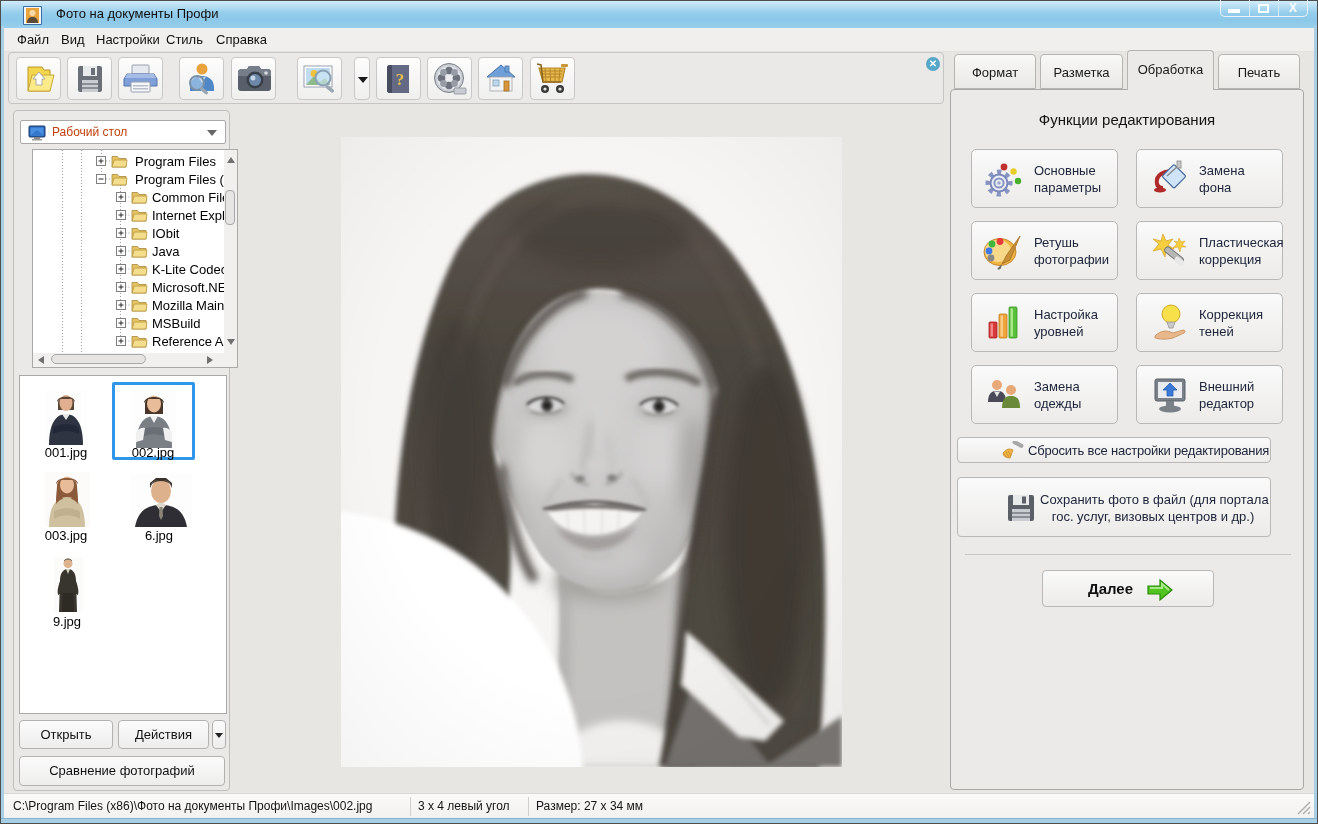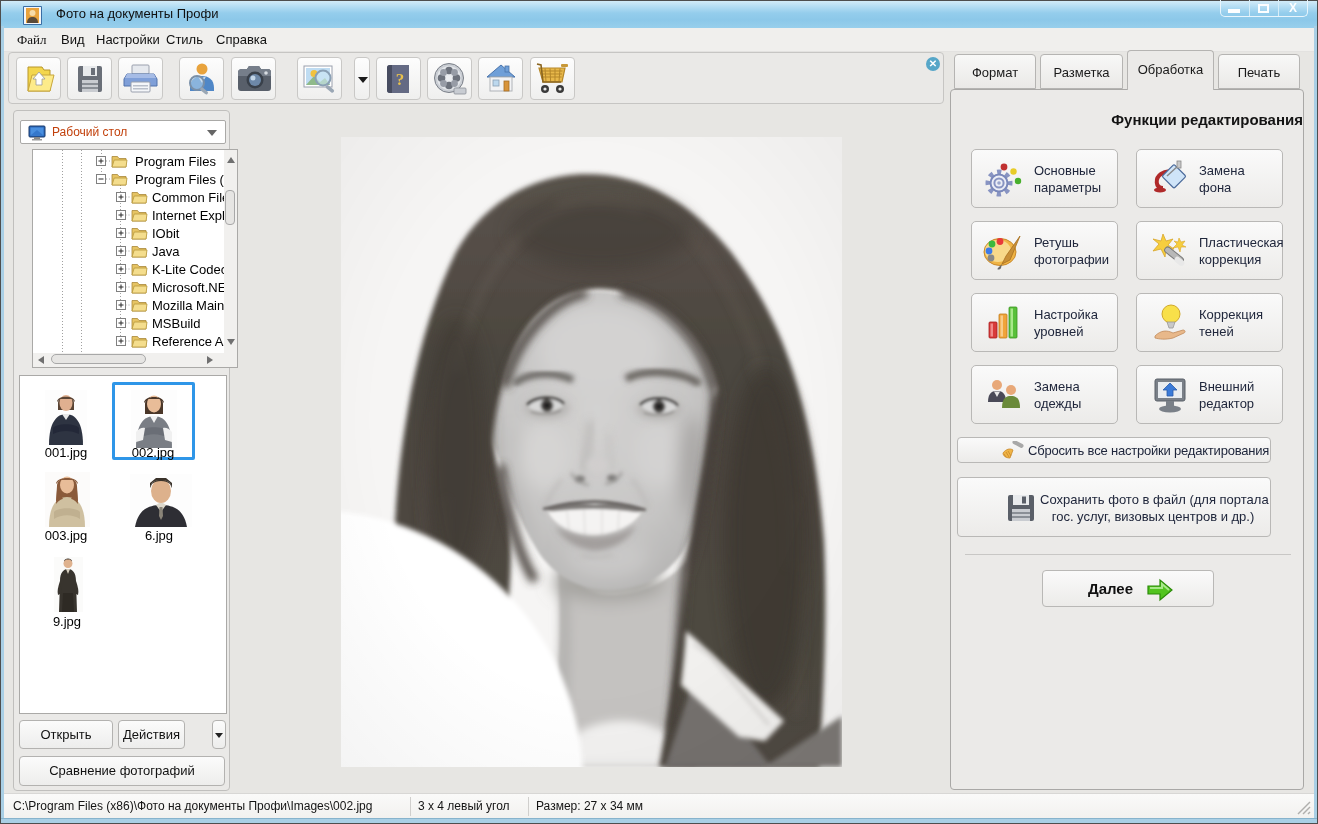--- a/index.html
+++ b/index.html
@@ -67,21 +67,21 @@
       <div style="position:absolute;left:7px;top:9px;width:12px;height:4px;background:#fdfeff;"></div>
     </div>
   <div class="c" id="capmax">
       <div style="position:absolute;left:8px;top:4px;width:11px;height:9px;border:2.5px solid #fdfeff;"></div>
     </div>
   <div class="c" id="capclose">
       <div style="position:absolute;left:0;top:1px;width:100%;text-align:center;font-size:12px;font-weight:bold;color:#fdfeff;">X</div>
     </div>
 </div>
 <div id="menubar">
-  <span style="position:absolute;left:13px;font-family:Liberation Serif, serif;">Файл</span>
+  <span style="position:absolute;left:13px;">Файл</span>
   <span style="position:absolute;left:57px;">Вид</span>
   <span style="position:absolute;left:92px;">Настройки</span>
   <span style="position:absolute;left:162px;">Стиль</span>
   <span style="position:absolute;left:212px;">Справка</span>
 </div>
 <div id="toolbar">
   <div class="tbtn" style="left:7px;">
       <svg width="34" height="34" viewBox="0 0 34 34">
     <path d="M6 5 L20 5 L22 8 L28 8 L28 29 L6 29 Z" fill="#f3d64d" stroke="#b8962a" stroke-width="1"></path>
     <path d="M6 29 L10 13 L32 13 L28 29 Z" fill="#fdeB8a" stroke="#c8a63a" stroke-width="1"></path>
@@ -331,21 +331,21 @@
       <path d="M10 4.5 C10 0.5 18 0.5 18 4.5 L16 2.5 L12 2.5 Z" fill="#3a322a"></path>
       <path d="M5 55 L6 24 C6 15 10 12 14 12 C18 12 22 15 22 24 L23 55 Z" fill="#38342e"></path>
       <path d="M12 12 L14 17 L16 12 Z" fill="#d8d0c0"></path>
       <path d="M6 24 C4 30 3 34 4 38 L8 36 Z" fill="#38342e"></path>
       <path d="M22 24 C24 30 25 34 24 38 L20 36 Z" fill="#38342e"></path>
       <path d="M8 55 L9 36 L19 36 L20 55 Z" fill="#2e2a24"></path>
     </svg>
     <div style="position:absolute;left:15px;top:238px;width:64px;text-align:center;font-size:13px;color:#000;">9.jpg</div>
   </div>
   <div class="lbtn" style="left:5px; top:609px; width:94px; height:29px; line-height:27px;">Открыть</div>
-  <div class="lbtn" style="left:104px; top:609px; width:67px; height:29px; line-height:27px;">Действия</div>
+  <div class="lbtn" style="left:104px; top:609px; width:91px; height:29px; line-height:27px;">Действия</div>
   <div class="lbtn" style="left:198px; top:609px; width:14px; height:29px;"><span style="display:inline-block;margin-top:12px;width:0;height:0;border-left:4px solid transparent;border-right:4px solid transparent;border-top:5px solid #222;"></span></div>
   <div class="lbtn" style="left:5px; top:645px; width:206px; height:30px; line-height:28px;">Сравнение фотографий</div>
 </div>
 <div id="photo"><svg width="501" height="630" viewBox="0 0 501 630">
 <defs>
   <filter id="b1" x="-30%" y="-30%" width="160%" height="160%">
           <feGaussianBlur stdDeviation="1.4"></feGaussianBlur>
         </filter>
   <filter id="b2" x="-30%" y="-30%" width="160%" height="160%">
           <feGaussianBlur stdDeviation="2.6"></feGaussianBlur>
@@ -458,21 +458,21 @@
 <path d="M423,630 L501,579 L501,630 Z" fill="#7b7875" filter="url(#b2)"></path>
 
 <circle cx="-30" cy="645" r="272" fill="#ffffff" filter="url(#b2)"></circle>
 <rect width="501" height="630" fill="url(#vig)"></rect>
 </svg></div>
 <div class="tab" id="tab1" style="left:954px; width:82px;">Формат</div>
 <div class="tab" id="tab2" style="left:1040px; width:83px;">Разметка</div>
 <div class="tab" id="tab3" style="left:1127px; width:87px;">Обработка</div>
 <div class="tab" id="tab4" style="left:1218px; width:82px;">Печать</div>
 <div id="rightpanel">
-  <div style="position:absolute; left:0; width:100%; top:21px; text-align:right; font-size:15px; font-weight:bold; color:#141414;">Функции редактирования</div>
+  <div style="position:absolute; left:0; width:100%; top:21px; text-align:center; font-size:15px; font-weight:normal; color:#141414;">Функции редактирования</div>
   <div class="fbtn" style="left:20px; top:59px;">
     <svg style="position:absolute;left:12px;top:12px;" width="40" height="36" viewBox="0 0 40 36">
       <circle cx="15" cy="21" r="11" fill="none" stroke="#8894c2" stroke-width="5" stroke-dasharray="4.2,4.4" stroke-dashoffset="2"></circle>
       <circle cx="15" cy="21" r="8.5" fill="#eceef6" stroke="#7a88ba" stroke-width="2"></circle>
       <circle cx="15" cy="21" r="4.6" fill="none" stroke="#8894c2" stroke-width="2"></circle>
       <circle cx="15" cy="21" r="1.8" fill="#9aa6cc"></circle>
       <circle cx="20" cy="5" r="3.4" fill="#c03030"></circle>
       <circle cx="29.5" cy="9.5" r="3.2" fill="#e8cc28"></circle>
       <circle cx="34" cy="19" r="3.2" fill="#48b02c"></circle>
     </svg>

